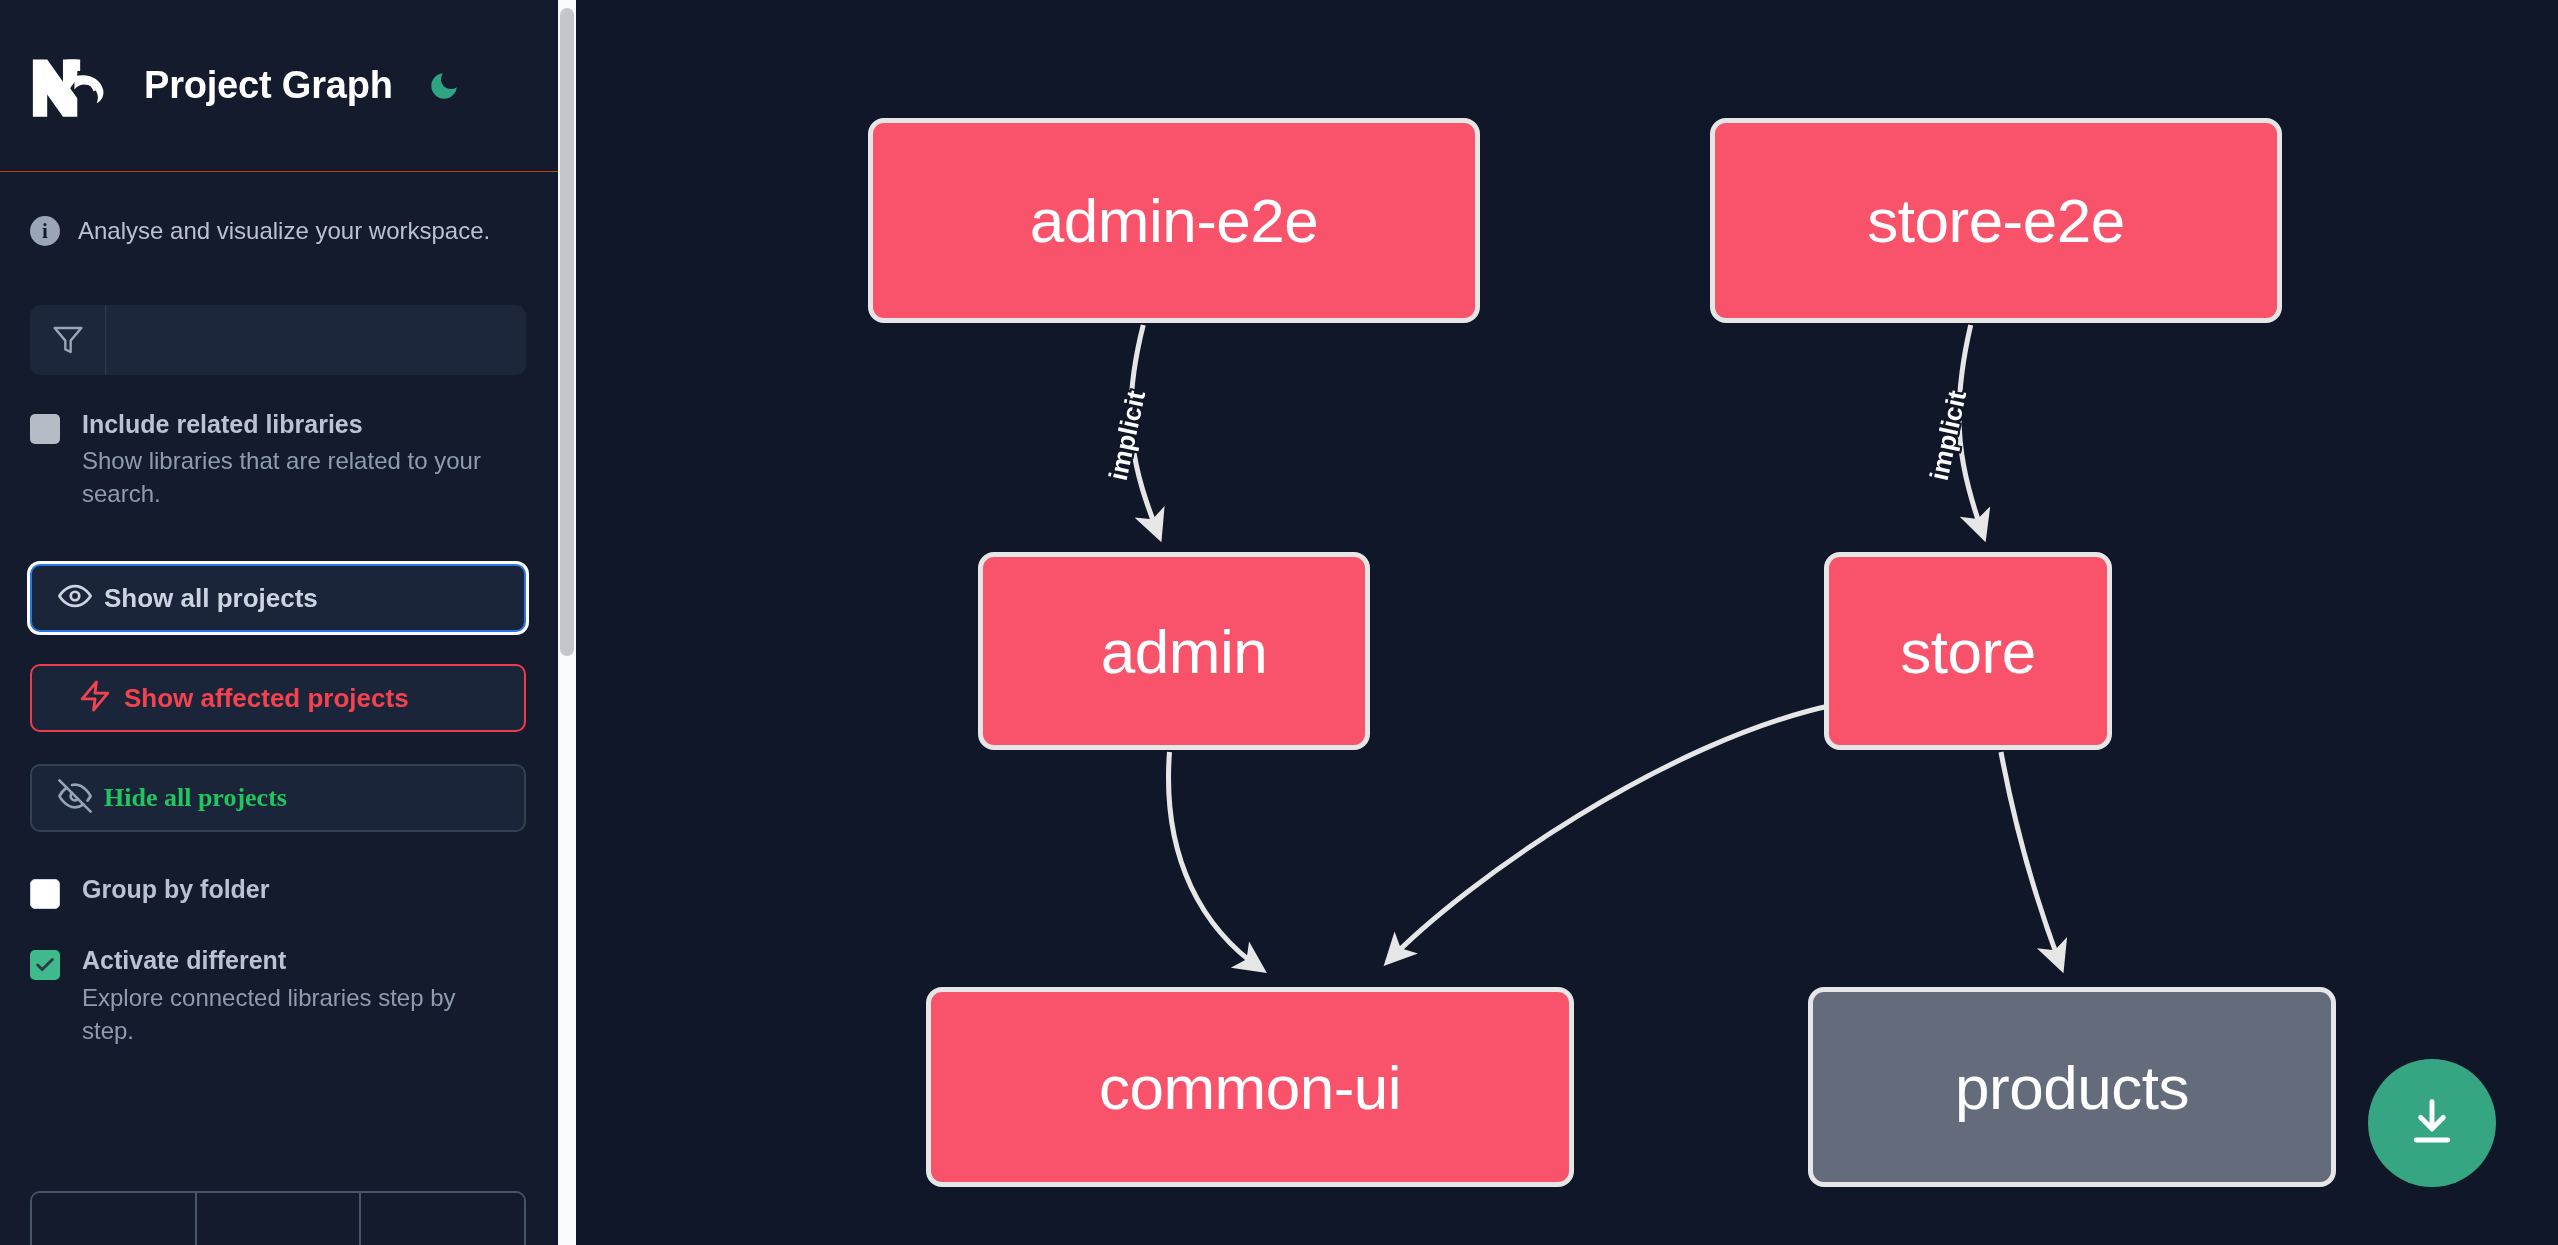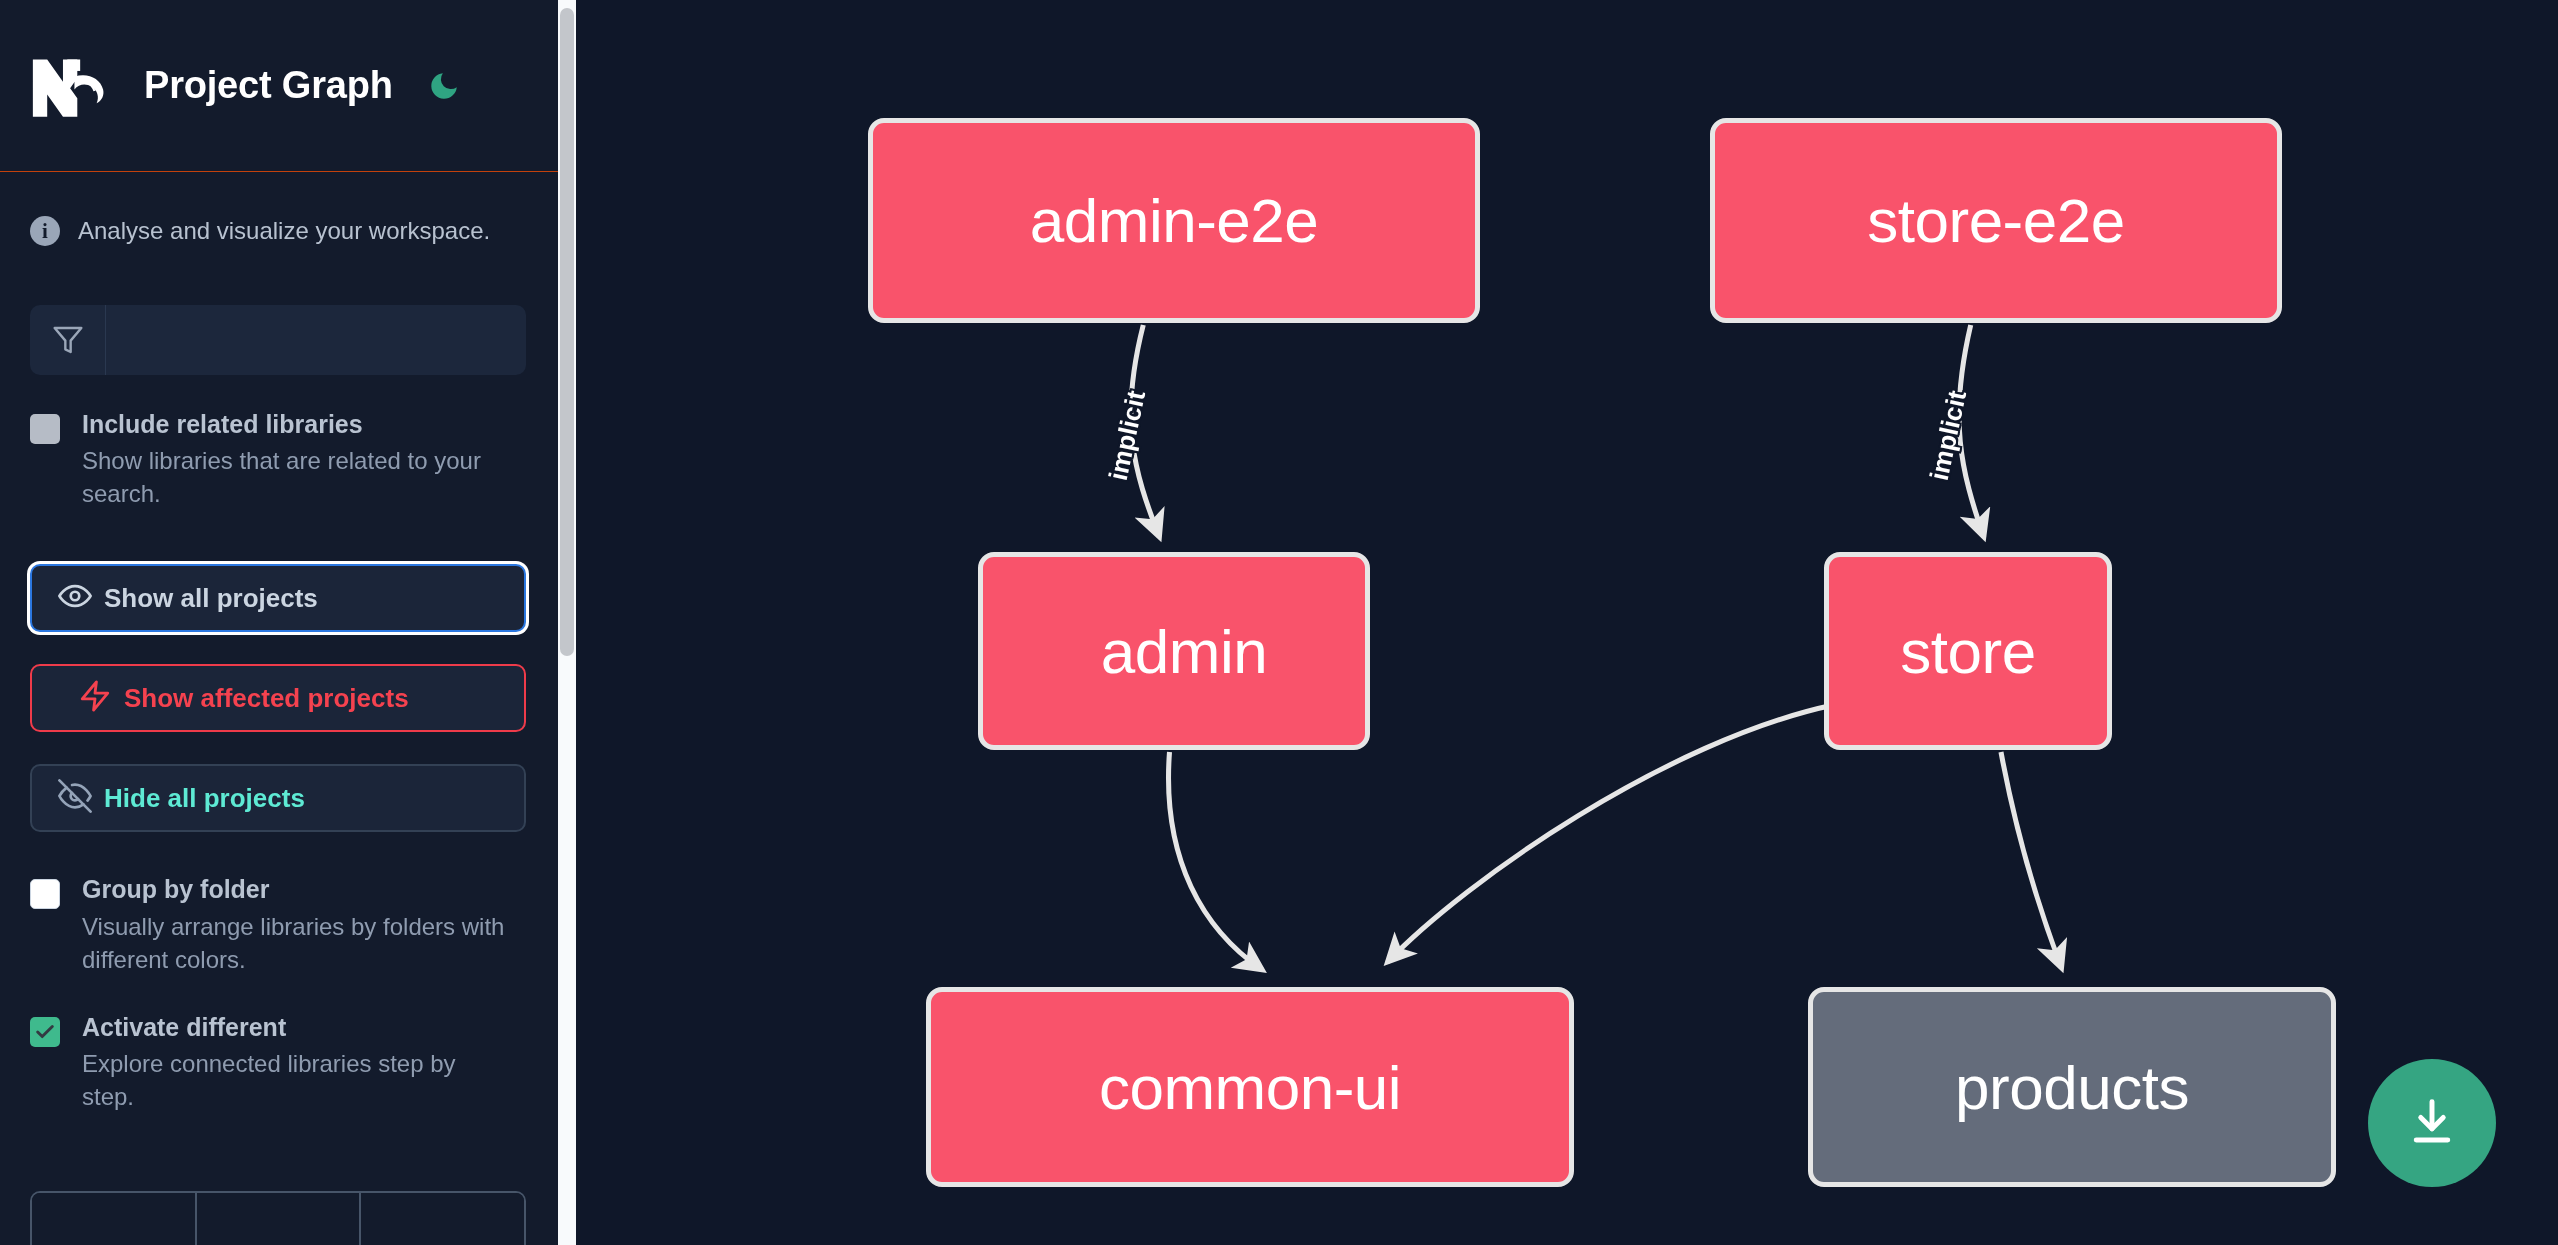--- a/index.html
+++ b/index.html
@@ -186,21 +186,21 @@
   .gbtn.danger {
     border: 2px solid #ef3b4a;
     background: #1b2539;
     padding-left: 46px;
   }
   .gbtn.danger span.lbl { color: #f5424f; }
   .gbtn.muted {
     border: 2px solid #334155;
     background: #1b2539;
   }
-  .gbtn.muted span.lbl { color: #5eead4; }
+  .gbtn.muted span.lbl { color: #22c55e; font-family: Liberation Serif, serif; }
 
   .seg-group {
     position: absolute;
     left: 30px;
     bottom: -4px;
     width: 496px;
     height: 58px;
     display: flex;
     border: 2px solid #475569;
     border-radius: 10px 10px 0 0;
@@ -374,21 +374,20 @@
             </svg>
           </span>
           <span class="lbl">Hide all projects</span>
         </div>
       </div>
 
       <div class="check-row" style="margin-top:42px;">
         <span class="cbox white"></span>
         <div>
           <div class="check-label">Group by folder</div>
-          <div class="check-desc">Visually arrange libraries by folders with different colors.</div>
         </div>
       </div>
 
       <div class="check-row" style="margin-top:36px;">
         <span class="cbox green">
           <svg width="22" height="22" viewBox="0 0 24 24" fill="none" stroke="#333a42" stroke-width="3.2" stroke-linecap="round" stroke-linejoin="round" xmlns="http://www.w3.org/2000/svg">
             <polyline points="20 6 9 17 4 12"></polyline>
           </svg>
         </span>
         <div>

